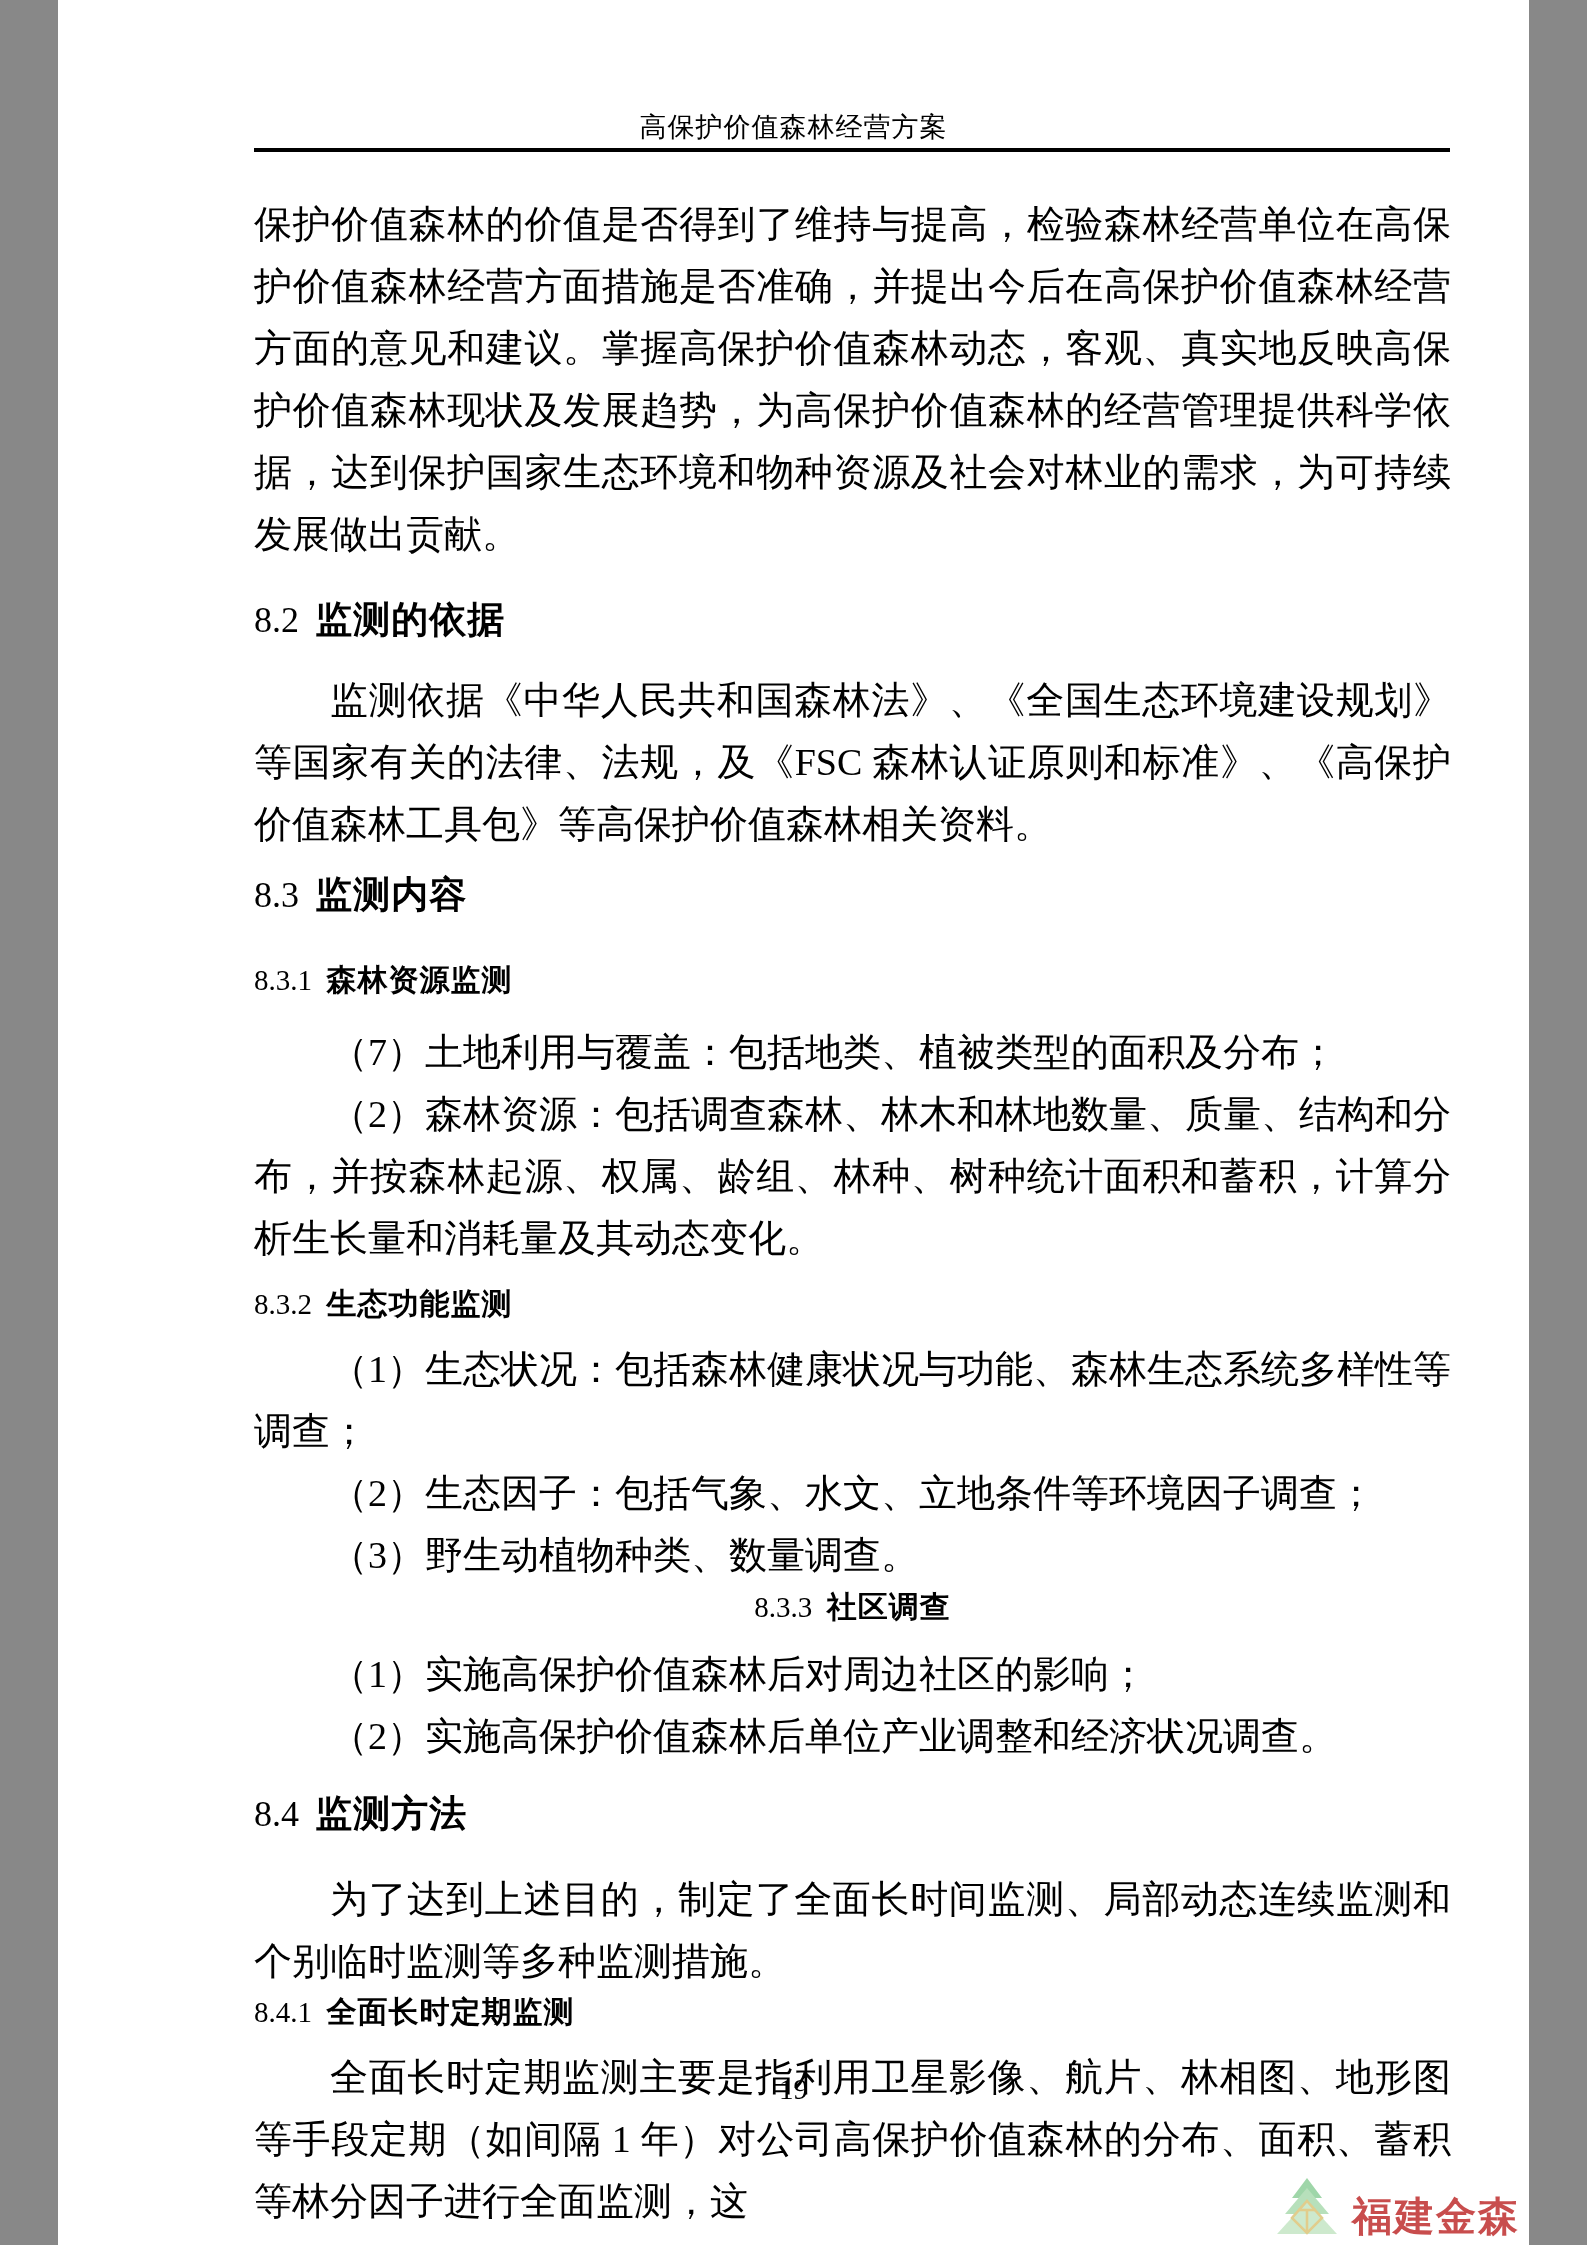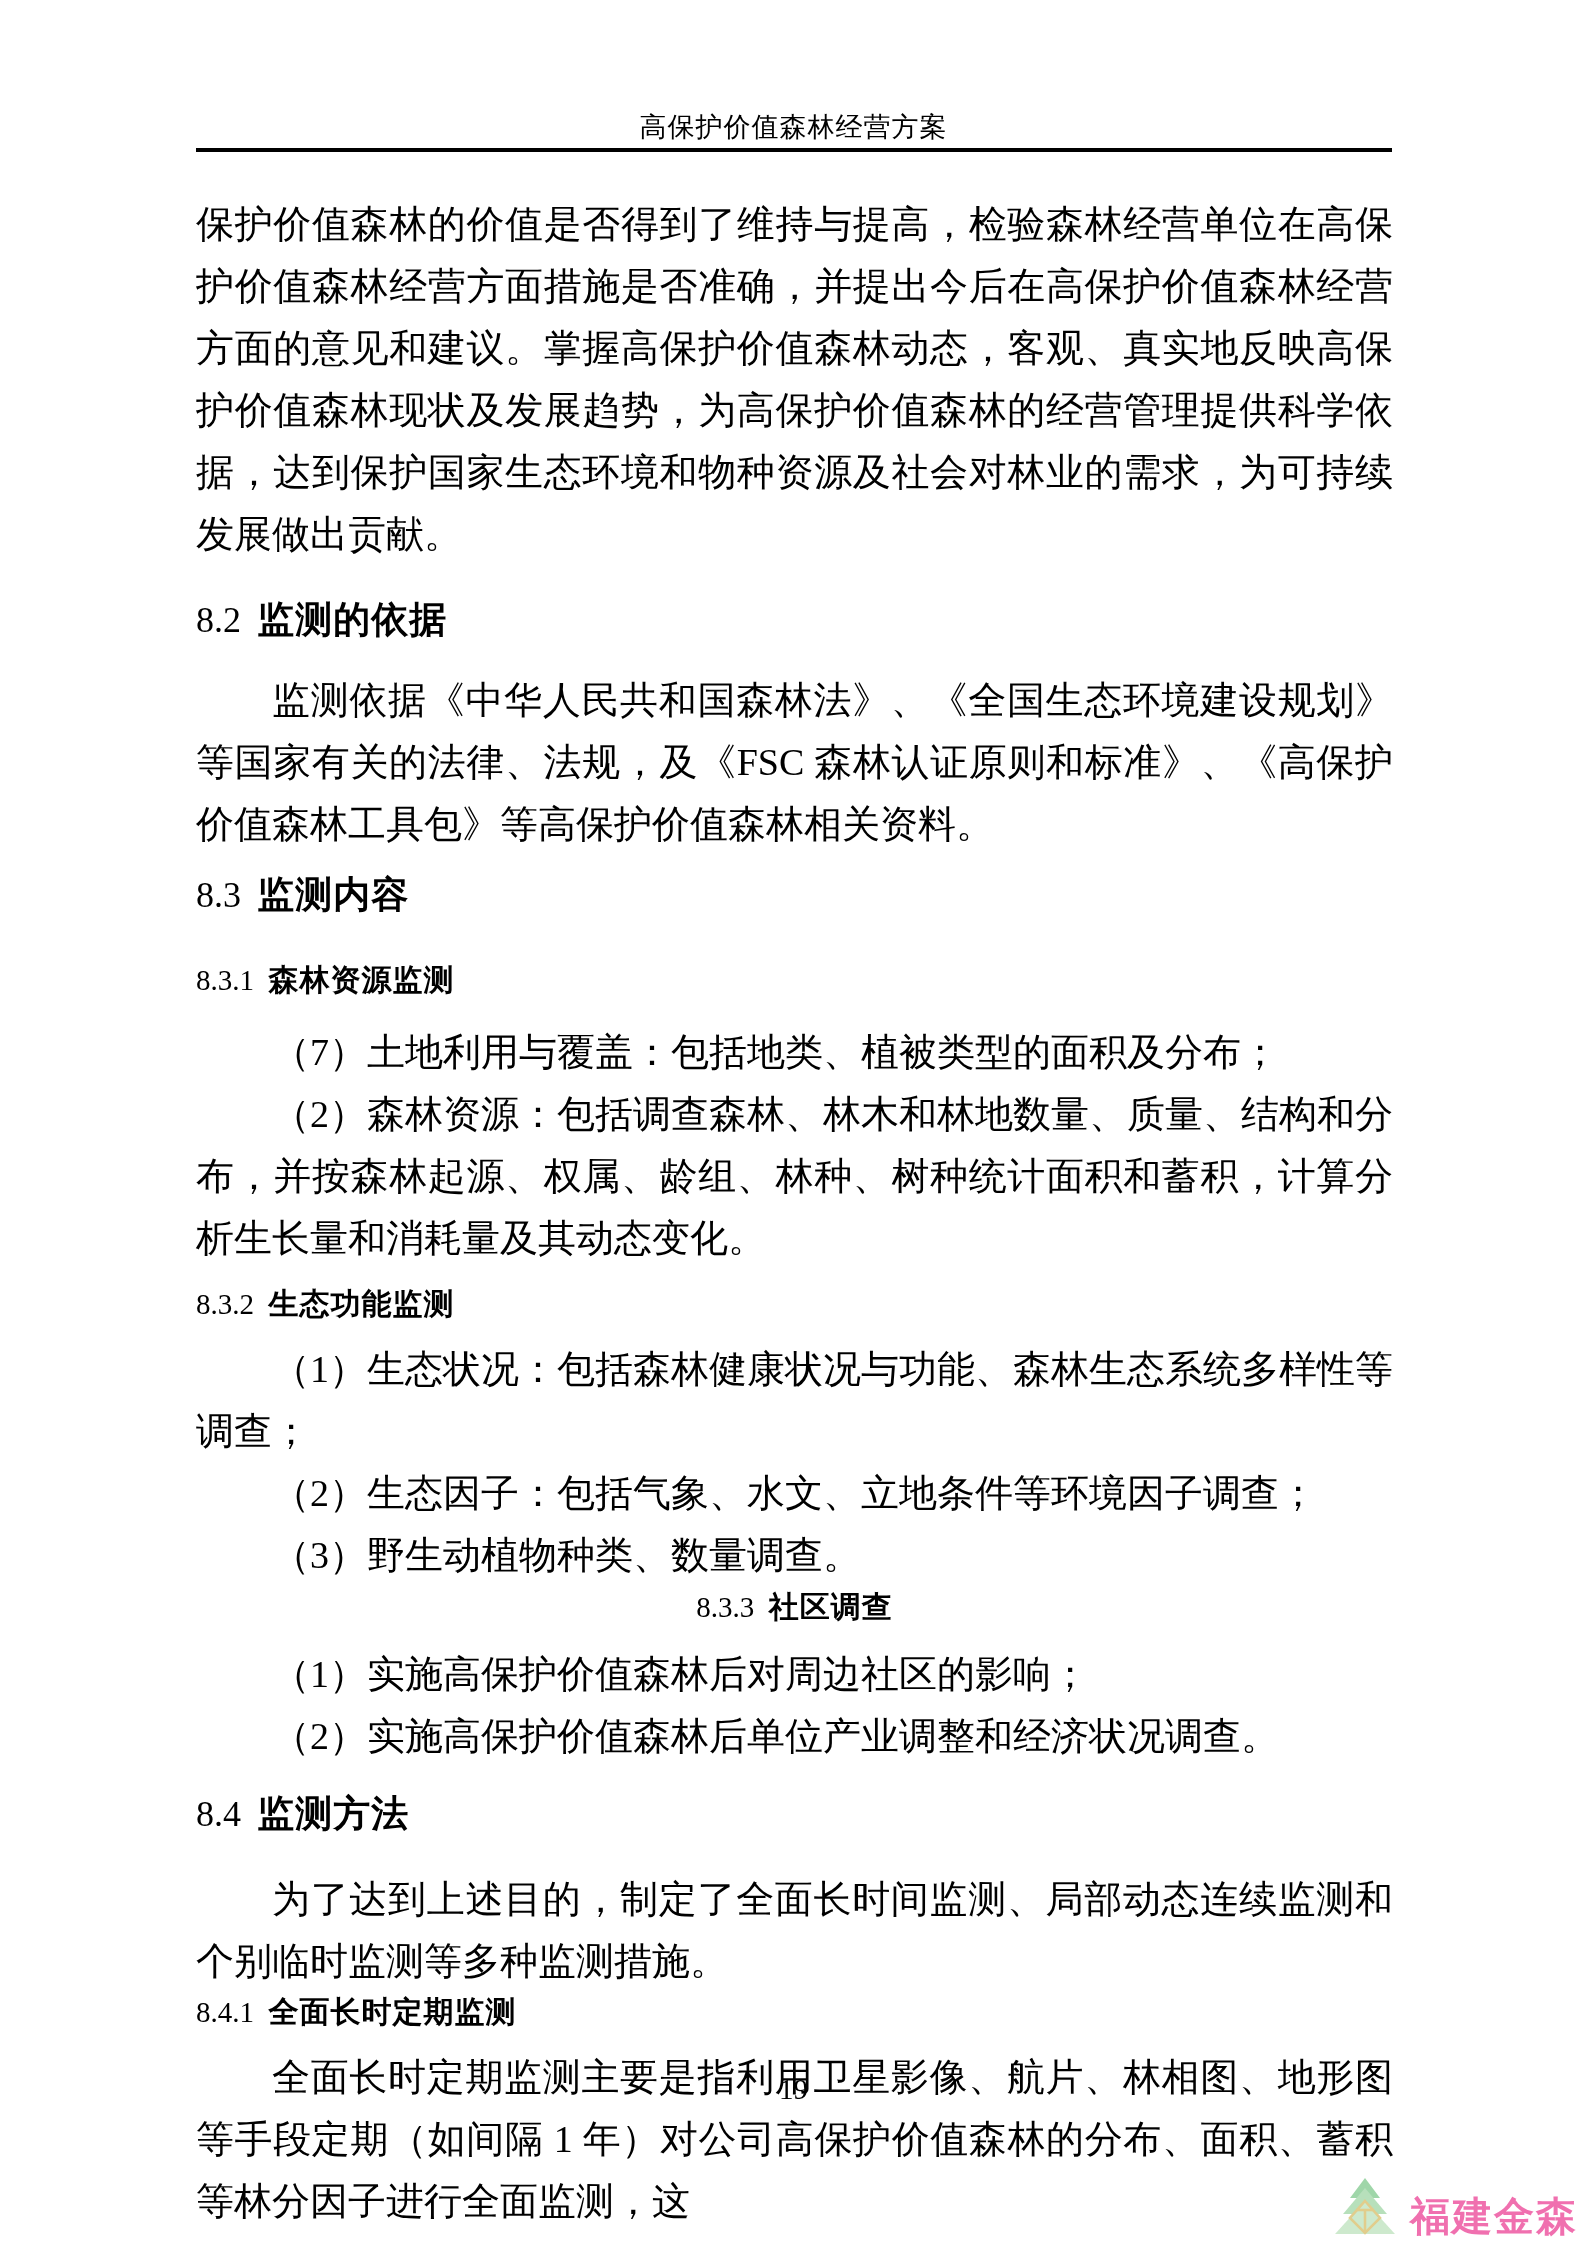--- a/index.html
+++ b/index.html
@@ -1,18 +1,18 @@
 <!DOCTYPE html>
 <html><head>
 <meta charset="utf-8">
 <style>
   html, body { margin: 0; padding: 0; background: #888; }
   .page {
     position: relative;
-    width: 1587px;
+    width: 1471px;
     height: 2245px;
     margin: 0 auto;
     background: #ffffff;
     overflow: hidden;
     font-family: "Liberation Serif", "DejaVu Serif", serif;
     color: #000;
   }
 
   
   .doc-header-title {
@@ -116,21 +116,21 @@
     gap: 12px;
     opacity: 0.78;
   }
   .brand-logo svg { display: block; }
   .brand-logo .brand-text {
     font-family: "Liberation Sans", "DejaVu Sans", sans-serif;
     font-weight: 700;
     font-size: 40px;
     line-height: 46px;
     letter-spacing: 2px;
-    color: #ec4899;
+    color: #b91c1c;
     text-align: right;
   }
 </style>
 </head>
 <body>
 
 <div class="page">
 
   <div class="doc-header-title">高保护价值森林经营方案</div>
   <div class="doc-header-rule"></div>

